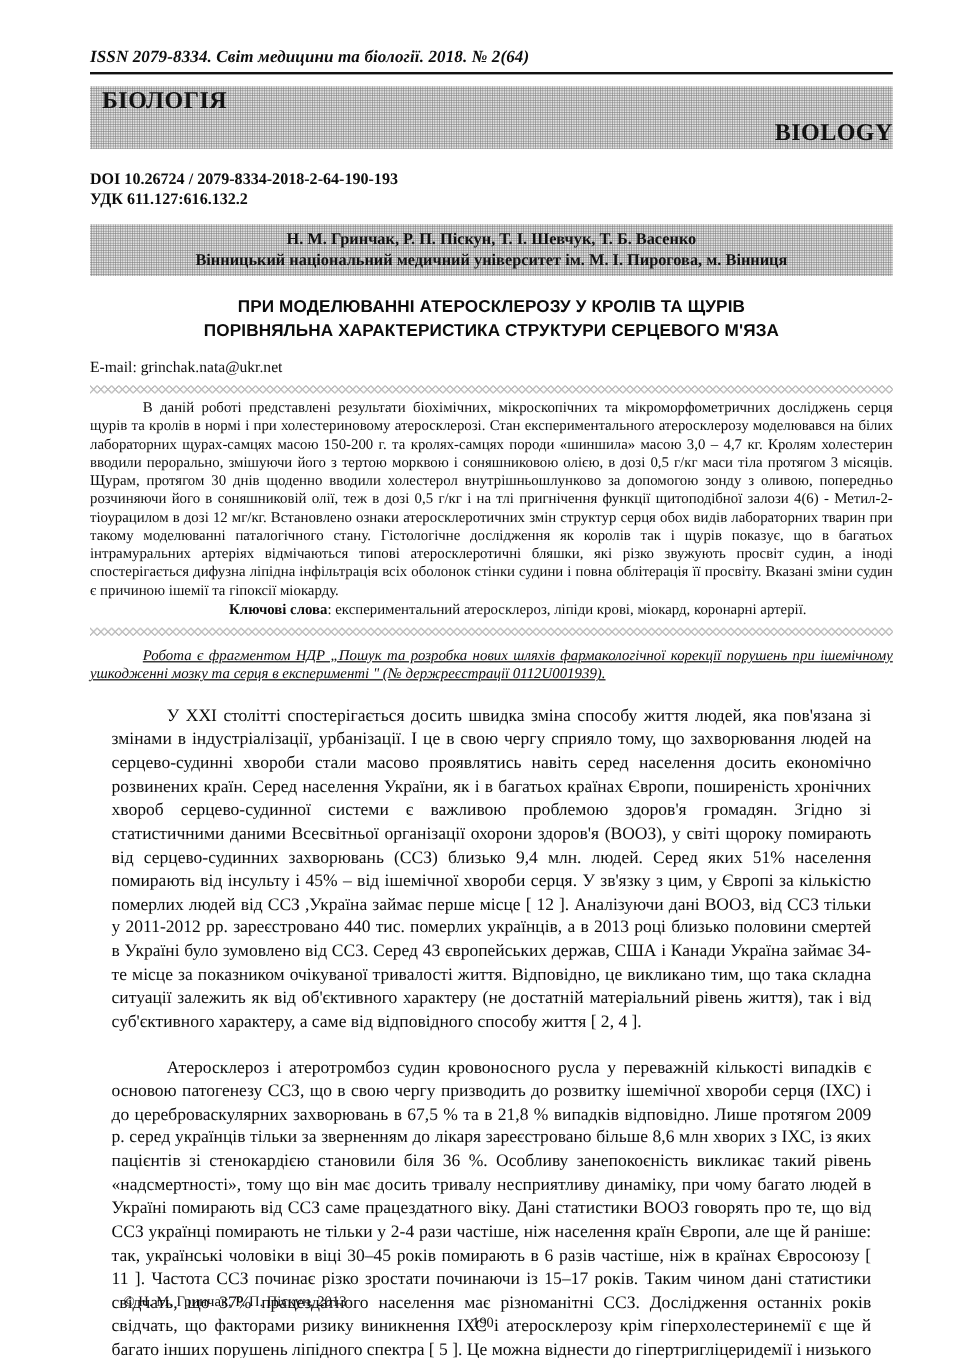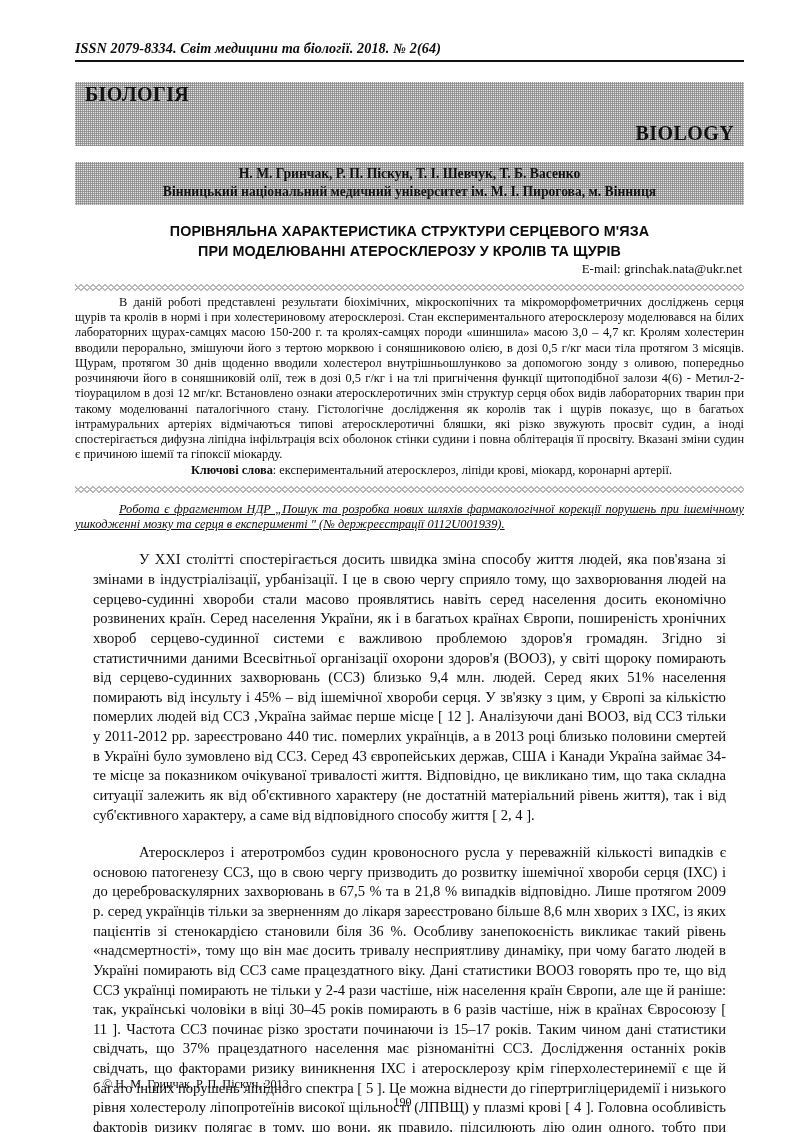--- a/index.html
+++ b/index.html
@@ -42,37 +42,37 @@
   .banner {
     position: relative;
     background-color: #e2e2e2;
     background-image:
       repeating-linear-gradient(0deg,   rgba(120,120,120,.62) 0 1px, rgba(255,255,255,0) 1px 2px),
       repeating-linear-gradient(90deg,  rgba(120,120,120,.62) 0 1px, rgba(255,255,255,0) 1px 2px);
     background-size: 2px 2px, 2px 2px;
     background-position: 0 0, 1px 1px;
   }
   .banner-section {
-    height: 64px;
-    margin-top: 20px;
+    height: 52px;
+    margin-top: 10px;
     padding: 0 8px;
     box-sizing: border-box;
   }
   .sec-ua {
     position: absolute;
     left: 10px;
     top: 1px;
     font-weight: bold;
     font-size: 20px;
     letter-spacing: .4px;
     color: #111;
   }
   .sec-en {
     position: absolute;
-    right: 10px;
+    right: 0;
     bottom: 1px;
     font-weight: bold;
     font-size: 20px;
     letter-spacing: .4px;
     color: #111;
   }
 
   
   .doi-block {
     margin-top: 16px;
@@ -100,22 +100,21 @@
     margin-top: 16px;
     text-align: center;
     font-family: "Liberation Sans", "DejaVu Sans", sans-serif;
     font-weight: bold;
     font-size: 14.3px;
     line-height: 1.4;
     letter-spacing: .1px;
   }
 
   .email {
-    margin-top: 0;
-    text-align: right;
+    margin-top: 12px;
     font-size: 13px;
     padding-right: 2px;
   }
 
   
   .wavy {
     height: 7px;
     width: 100%;
     margin: 7px 0 2px 0;
     background-repeat: repeat-x;
@@ -191,30 +190,32 @@
 
   <div class="runhead">ISSN 2079-8334. Світ медицини та біології. 2018. № 2(64)</div>
   <div class="rule-thick"></div>
 
   <div class="banner banner-section">
     <span class="sec-ua">БІОЛОГІЯ</span>
     <span class="sec-en">BIOLOGY</span>
   </div>
 
   <div class="doi-block">
+    <div>DOI 10.26724 / 2079-8334-2018-2-64-190-193</div>
+    <div>УДК 611.127:616.132.2</div>
   </div>
 
   <div class="banner banner-authors">
     <div class="authors-line">Н. М. Гринчак, Р. П. Піскун, Т. І. Шевчук, Т. Б. Васенко</div>
     <div class="authors-line">Вінницький національний медичний університет ім. М. І. Пирогова, м. Вінниця</div>
   </div>
 
   <div class="title">
+    <div>ПРИ МОДЕЛЮВАННІ АТЕРОСКЛЕРОЗУ У КРОЛІВ ТА ЩУРІВ</div>
     <div>ПОРІВНЯЛЬНА ХАРАКТЕРИСТИКА СТРУКТУРИ СЕРЦЕВОГО М'ЯЗА</div>
-    <div>ПРИ МОДЕЛЮВАННІ АТЕРОСКЛЕРОЗУ У КРОЛІВ ТА ЩУРІВ</div>
   </div>
 
   <div class="email">E-mail: grinchak.nata@ukr.net</div>
 
   <div class="wavy"></div>
 
   <div class="abstract">В даній роботі представлені результати біохімічних, мікроскопічних та мікроморфометричних досліджень серця щурів та кролів в нормі і при холестериновому атеросклерозі. Стан експериментального атеросклерозу моделювався на білих лабораторних щурах-самцях масою 150-200 г. та кролях-самцях породи «шиншила» масою 3,0 – 4,7 кг. Кролям холестерин  вводили перорально, змішуючи його з тертою морквою і соняшниковою олією, в дозі 0,5 г/кг маси тіла протягом 3 місяців. Щурам, протягом 30 днів щоденно вводили холестерол внутрішньошлунково за допомогою зонду з оливою, попередньо розчиняючи його в соняшниковій олії, теж в дозі 0,5 г/кг і на тлі пригнічення функції щитоподібної залози 4(6) - Метил-2-тіоурацилом в дозі 12 мг/кг. Встановлено ознаки атеросклеротичних змін структур серця обох видів лабораторних тварин при такому моделюванні паталогічного стану. Гістологічне дослідження як королів так і щурів показує, що в багатьох інтрамуральних артеріях відмічаються типові атеросклеротичні бляшки, які різко звужують просвіт судин, а іноді спостерігається дифузна ліпідна інфільтрація всіх оболонок стінки судини і повна облітерація її просвіту. Вказані зміни судин є причиною ішемії та гіпоксії міокарду.</div>
 
   <div class="keywords"><b>Ключові слова</b><span>: експериментальний атеросклероз, ліпіди крові, міокард, коронарні артерії.</span></div>
 

